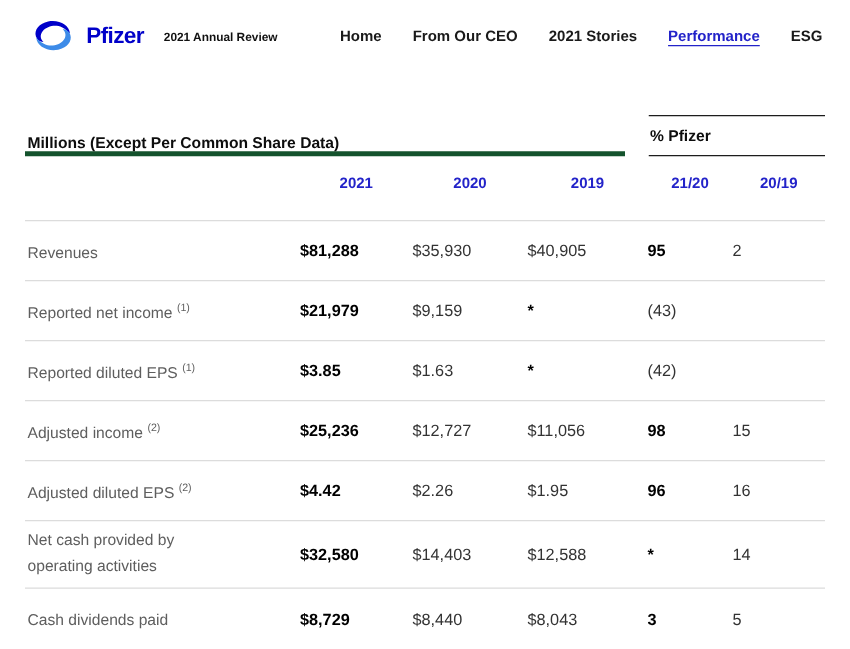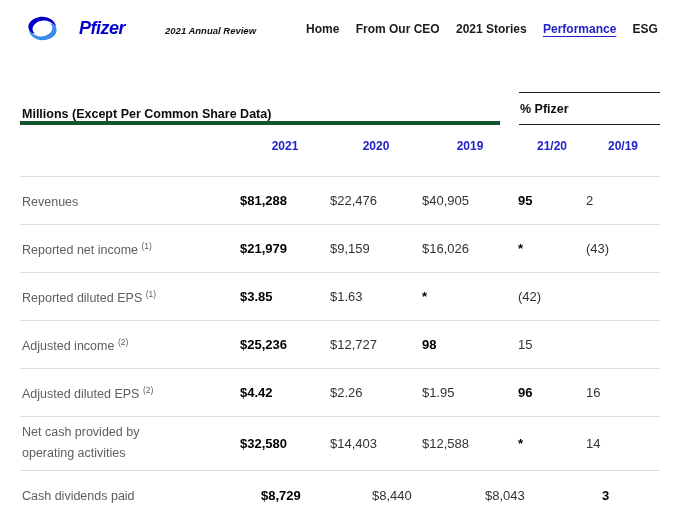--- a/index.html
+++ b/index.html
@@ -1,24 +1,24 @@
 <!DOCTYPE html>
 <html><head>
 <meta charset="utf-8">
 <style>
   * { margin:0; padding:0; box-sizing:border-box; }
   html,body { width:680px; height:519px; background:#ffffff; overflow:hidden;
     font-family:"Liberation Sans","DejaVu Sans",sans-serif; }
 
   
   .topbar { display:flex; align-items:center; padding:11px 22px 0 26px; height:46px; }
-  .logo { display:flex; align-items:center; gap:20px; flex:0 0 auto;font-style:italic; }
+  .logo { display:flex; align-items:center; gap:10px; flex:0 0 auto; }
   .logo-icon { width:33px; height:27px; display:block; }
   .brand-name { color:#0000C9; font-weight:bold; font-size:18px; letter-spacing:-0.5px; }
-  .brand-tagline { font-size:9.5px; font-weight:bold; color:#111; margin-left:20px; margin-top:4px; }
+  .brand-tagline { font-size:9.5px; font-weight:bold; color:#111; margin-left:6px; margin-top:4px; }
   .nav { display:flex; flex:1; justify-content:space-between; margin-left:50px; align-items:center; }
   .nav-item { font-size:12px; font-weight:bold; color:#1a1a1a; text-decoration:none; cursor:pointer; }
   .nav-item.active { color:#2323C9; text-decoration:underline; text-underline-offset:3px;
     text-decoration-thickness:1px; }
 
   
   .main { margin:46px 20px 0 20px; width:640px; }
 
   .head-band { display:flex; height:33px; }
   .head-left { width:480px; border-bottom:4px solid #14532d; display:flex; align-items:flex-end; }
@@ -26,21 +26,21 @@
   .head-right { margin-left:auto; width:141px; border-top:1px solid #1c1c1c; border-bottom:1px solid #1c1c1c;
     display:flex; align-items:center; }
   .head-right span { font-size:12.5px; font-weight:bold; color:#0d0d0d; padding-left:1px; }
 
   .grid-row { display:grid; grid-template-columns:220px 90px 92px 96px 68px 74px; align-items:center; }
 
   .col-head { height:52px; align-items:start; padding-top:14px; border-bottom:1px solid #dcdcdc;text-align:center; }
   .col-head div { color:#2323C9; font-size:12px; font-weight:bold; }
 
   .data-row { min-height:48px; border-bottom:1px solid #dcdcdc; }
-  .data-row:last-child { border-bottom:none;gap:21px; }
+  .data-row:last-child { border-bottom:none; }
   .data-row.tall { min-height:54px; }
 
   .cell-label { color:#5e5e5e; font-size:12.5px; line-height:17px; max-width:172px; padding-left:2px; }
   .cell-label sup { font-size:8.5px; color:#5e5e5e; }
   .cell-bold { color:#000; font-size:13px; font-weight:bold; }
   .cell-reg { color:#333; font-size:13px; }
 </style>
 </head>
 <body>
 
@@ -78,47 +78,47 @@
     <div>2021</div>
     <div>2020</div>
     <div>2019</div>
     <div>21/20</div>
     <div>20/19</div>
   </div>
 
   <div class="grid-row data-row">
     <div class="cell-label"><span>Revenues</span><sup></sup></div>
     <div class="cell-bold">$81,288</div>
-    <div class="cell-reg">$22,476</div>
+    <div class="cell-reg">$35,930</div>
     <div class="cell-reg">$40,905</div>
     <div class="cell-bold">95</div>
     <div class="cell-reg">2</div>
   </div>
 
   <div class="grid-row data-row">
     <div class="cell-label"><span>Reported net income</span> <sup>(1)</sup></div>
     <div class="cell-bold">$21,979</div>
     <div class="cell-reg">$9,159</div>
-    <div class="cell-reg">$16,026</div>
     <div class="cell-bold">*</div>
     <div class="cell-reg">(43)</div>
   </div>
 
   <div class="grid-row data-row">
     <div class="cell-label"><span>Reported diluted EPS</span> <sup>(1)</sup></div>
     <div class="cell-bold">$3.85</div>
     <div class="cell-reg">$1.63</div>
     <div class="cell-bold">*</div>
     <div class="cell-reg">(42)</div>
   </div>
 
   <div class="grid-row data-row">
     <div class="cell-label"><span>Adjusted income</span> <sup>(2)</sup></div>
     <div class="cell-bold">$25,236</div>
     <div class="cell-reg">$12,727</div>
+    <div class="cell-reg">$11,056</div>
     <div class="cell-bold">98</div>
     <div class="cell-reg">15</div>
   </div>
 
   <div class="grid-row data-row">
     <div class="cell-label"><span>Adjusted diluted EPS</span> <sup>(2)</sup></div>
     <div class="cell-bold">$4.42</div>
     <div class="cell-reg">$2.26</div>
     <div class="cell-reg">$1.95</div>
     <div class="cell-bold">96</div>

